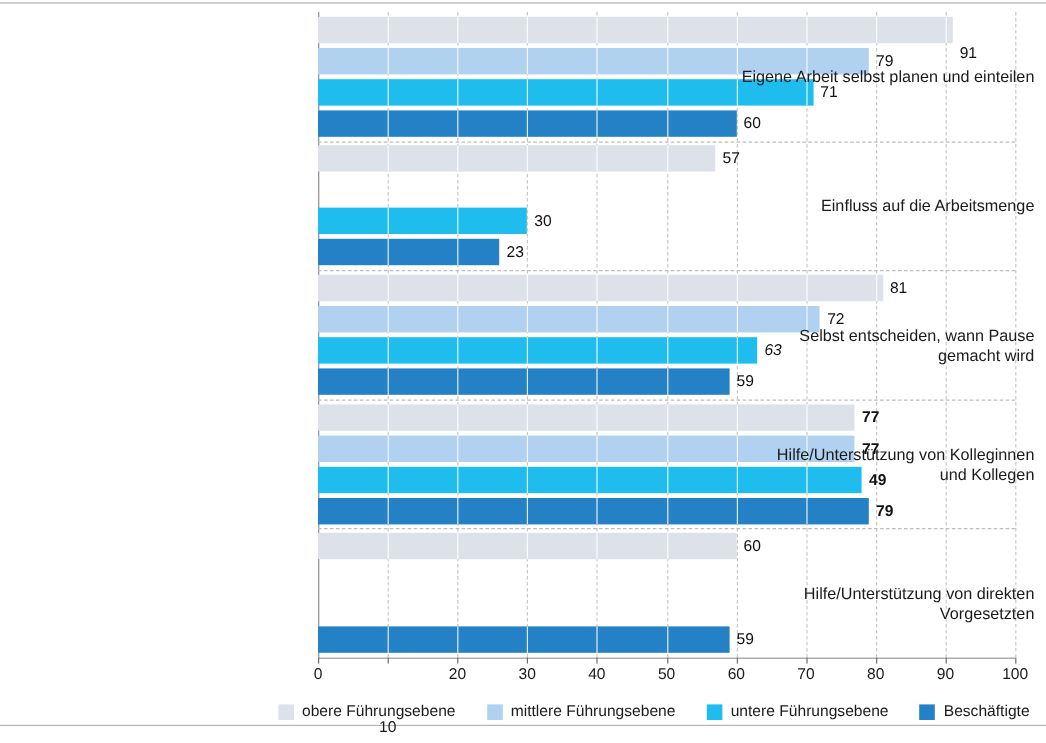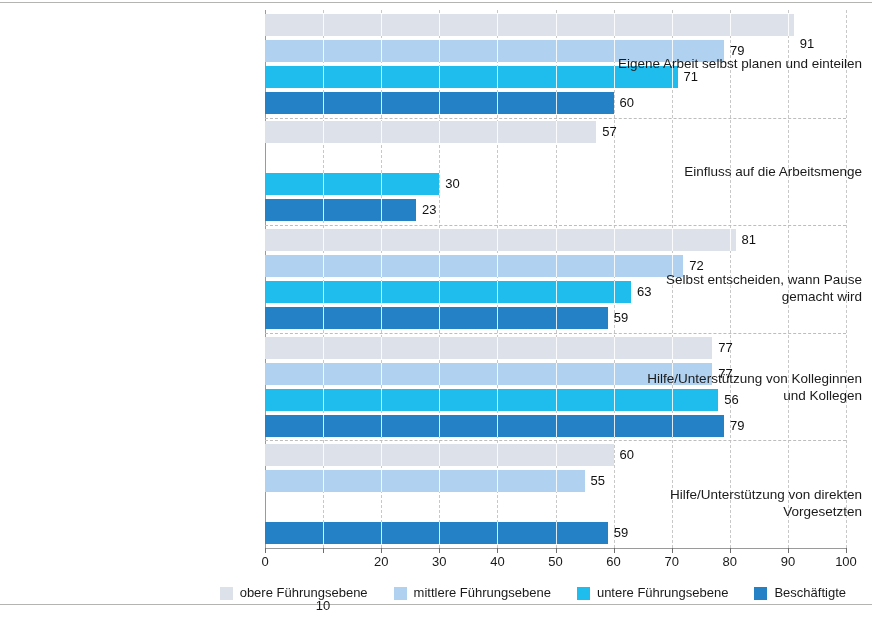--- a/index.html
+++ b/index.html
@@ -133,21 +133,21 @@
 
   
   #legend {
     position: absolute;
     left: 0; top: 583px;
     width: 872px; height: 20px;
     display: flex;
     justify-content: flex-end;
     align-items: center;
     gap: 26px;
-    padding-right: 26px;
+    padding-right: 14px;
   }
   .legend-item {
     display: flex;
     align-items: center;
     gap: 7px;
     font-size: 13px;
     line-height: 16px;
     color: #1a1a1a;
     white-space: nowrap;
   }
@@ -269,42 +269,42 @@
           <div class="bar" style="width: 418.32px; background: rgb(176, 209, 240);"></div>
           <div class="vgrid-over" style="left: 58.1px;"></div>
           <div class="vgrid-over" style="left: 116.2px;"></div>
           <div class="vgrid-over" style="left: 174.3px;"></div>
           <div class="vgrid-over" style="left: 232.4px;"></div>
           <div class="vgrid-over" style="left: 290.5px;"></div>
           <div class="vgrid-over" style="left: 348.6px;"></div>
           <div class="vgrid-over" style="left: 406.7px;"></div>
           <div class="bar-value" style="left: 418.32px;">72</div>
         </div>
-        <div class="bar-row" style="top: 55.8px; width: 581px;">
+        <div class="bar-row" style="top: 55.8px; width: 581px; font-style: italic;">
           <div class="bar" style="width: 366.03px; background: rgb(31, 189, 238);"></div>
           <div class="vgrid-over" style="left: 58.1px;"></div>
           <div class="vgrid-over" style="left: 116.2px;"></div>
           <div class="vgrid-over" style="left: 174.3px;"></div>
           <div class="vgrid-over" style="left: 232.4px;"></div>
           <div class="vgrid-over" style="left: 290.5px;"></div>
           <div class="vgrid-over" style="left: 348.6px;"></div>
           <div class="bar-value" style="left: 366.03px;">63</div>
         </div>
         <div class="bar-row" style="top: 81.8px; width: 581px;">
           <div class="bar" style="width: 342.79px; background: rgb(37, 129, 197);"></div>
           <div class="vgrid-over" style="left: 58.1px;"></div>
           <div class="vgrid-over" style="left: 116.2px;"></div>
           <div class="vgrid-over" style="left: 174.3px;"></div>
           <div class="vgrid-over" style="left: 232.4px;"></div>
           <div class="vgrid-over" style="left: 290.5px;"></div>
           <div class="bar-value" style="left: 342.79px;">59</div>
         </div>
       </div>
       <div class="group-sep" style="top: 332.8px;"></div>
-      <div class="group" style="top: 332.8px; height: 107.6px;">
+      <div class="group" style="top: 332.8px; height: 107.6px; font-weight: bold;">
         <div class="bar-row" style="top: 3.8px; width: 581px;">
           <div class="bar" style="width: 447.37px; background: rgb(221, 226, 234);"></div>
           <div class="vgrid-over" style="left: 58.1px;"></div>
           <div class="vgrid-over" style="left: 116.2px;"></div>
           <div class="vgrid-over" style="left: 174.3px;"></div>
           <div class="vgrid-over" style="left: 232.4px;"></div>
           <div class="vgrid-over" style="left: 290.5px;"></div>
           <div class="vgrid-over" style="left: 348.6px;"></div>
           <div class="vgrid-over" style="left: 406.7px;"></div>
           <div class="bar-value" style="left: 447.37px;">77</div>
@@ -322,21 +322,21 @@
         </div>
         <div class="bar-row" style="top: 55.8px; width: 581px;">
           <div class="bar" style="width: 453.18px; background: rgb(31, 189, 238);"></div>
           <div class="vgrid-over" style="left: 58.1px;"></div>
           <div class="vgrid-over" style="left: 116.2px;"></div>
           <div class="vgrid-over" style="left: 174.3px;"></div>
           <div class="vgrid-over" style="left: 232.4px;"></div>
           <div class="vgrid-over" style="left: 290.5px;"></div>
           <div class="vgrid-over" style="left: 348.6px;"></div>
           <div class="vgrid-over" style="left: 406.7px;"></div>
-          <div class="bar-value" style="left: 453.18px;">56</div>
+          <div class="bar-value" style="left: 453.18px;">49</div>
         </div>
         <div class="bar-row" style="top: 81.8px; width: 581px;">
           <div class="bar" style="width: 458.99px; background: rgb(37, 129, 197);"></div>
           <div class="vgrid-over" style="left: 58.1px;"></div>
           <div class="vgrid-over" style="left: 116.2px;"></div>
           <div class="vgrid-over" style="left: 174.3px;"></div>
           <div class="vgrid-over" style="left: 232.4px;"></div>
           <div class="vgrid-over" style="left: 290.5px;"></div>
           <div class="vgrid-over" style="left: 348.6px;"></div>
           <div class="vgrid-over" style="left: 406.7px;"></div>
@@ -346,29 +346,20 @@
       <div class="group-sep" style="top: 440.4px;"></div>
       <div class="group" style="top: 440.4px; height: 107.6px;">
         <div class="bar-row" style="top: 3.8px; width: 581px;">
           <div class="bar" style="width: 348.6px; background: rgb(221, 226, 234);"></div>
           <div class="vgrid-over" style="left: 58.1px;"></div>
           <div class="vgrid-over" style="left: 116.2px;"></div>
           <div class="vgrid-over" style="left: 174.3px;"></div>
           <div class="vgrid-over" style="left: 232.4px;"></div>
           <div class="vgrid-over" style="left: 290.5px;"></div>
           <div class="bar-value" style="left: 348.6px;">60</div>
-        </div>
-        <div class="bar-row" style="top: 29.8px; width: 581px;">
-          <div class="bar" style="width: 319.55px; background: rgb(176, 209, 240);"></div>
-          <div class="vgrid-over" style="left: 58.1px;"></div>
-          <div class="vgrid-over" style="left: 116.2px;"></div>
-          <div class="vgrid-over" style="left: 174.3px;"></div>
-          <div class="vgrid-over" style="left: 232.4px;"></div>
-          <div class="vgrid-over" style="left: 290.5px;"></div>
-          <div class="bar-value" style="left: 319.55px;">55</div>
         </div>
         <div class="bar-row" style="top: 81.8px; width: 581px;">
           <div class="bar" style="width: 342.79px; background: rgb(37, 129, 197);"></div>
           <div class="vgrid-over" style="left: 58.1px;"></div>
           <div class="vgrid-over" style="left: 116.2px;"></div>
           <div class="vgrid-over" style="left: 174.3px;"></div>
           <div class="vgrid-over" style="left: 232.4px;"></div>
           <div class="vgrid-over" style="left: 290.5px;"></div>
           <div class="bar-value" style="left: 342.79px;">59</div>
         </div>

